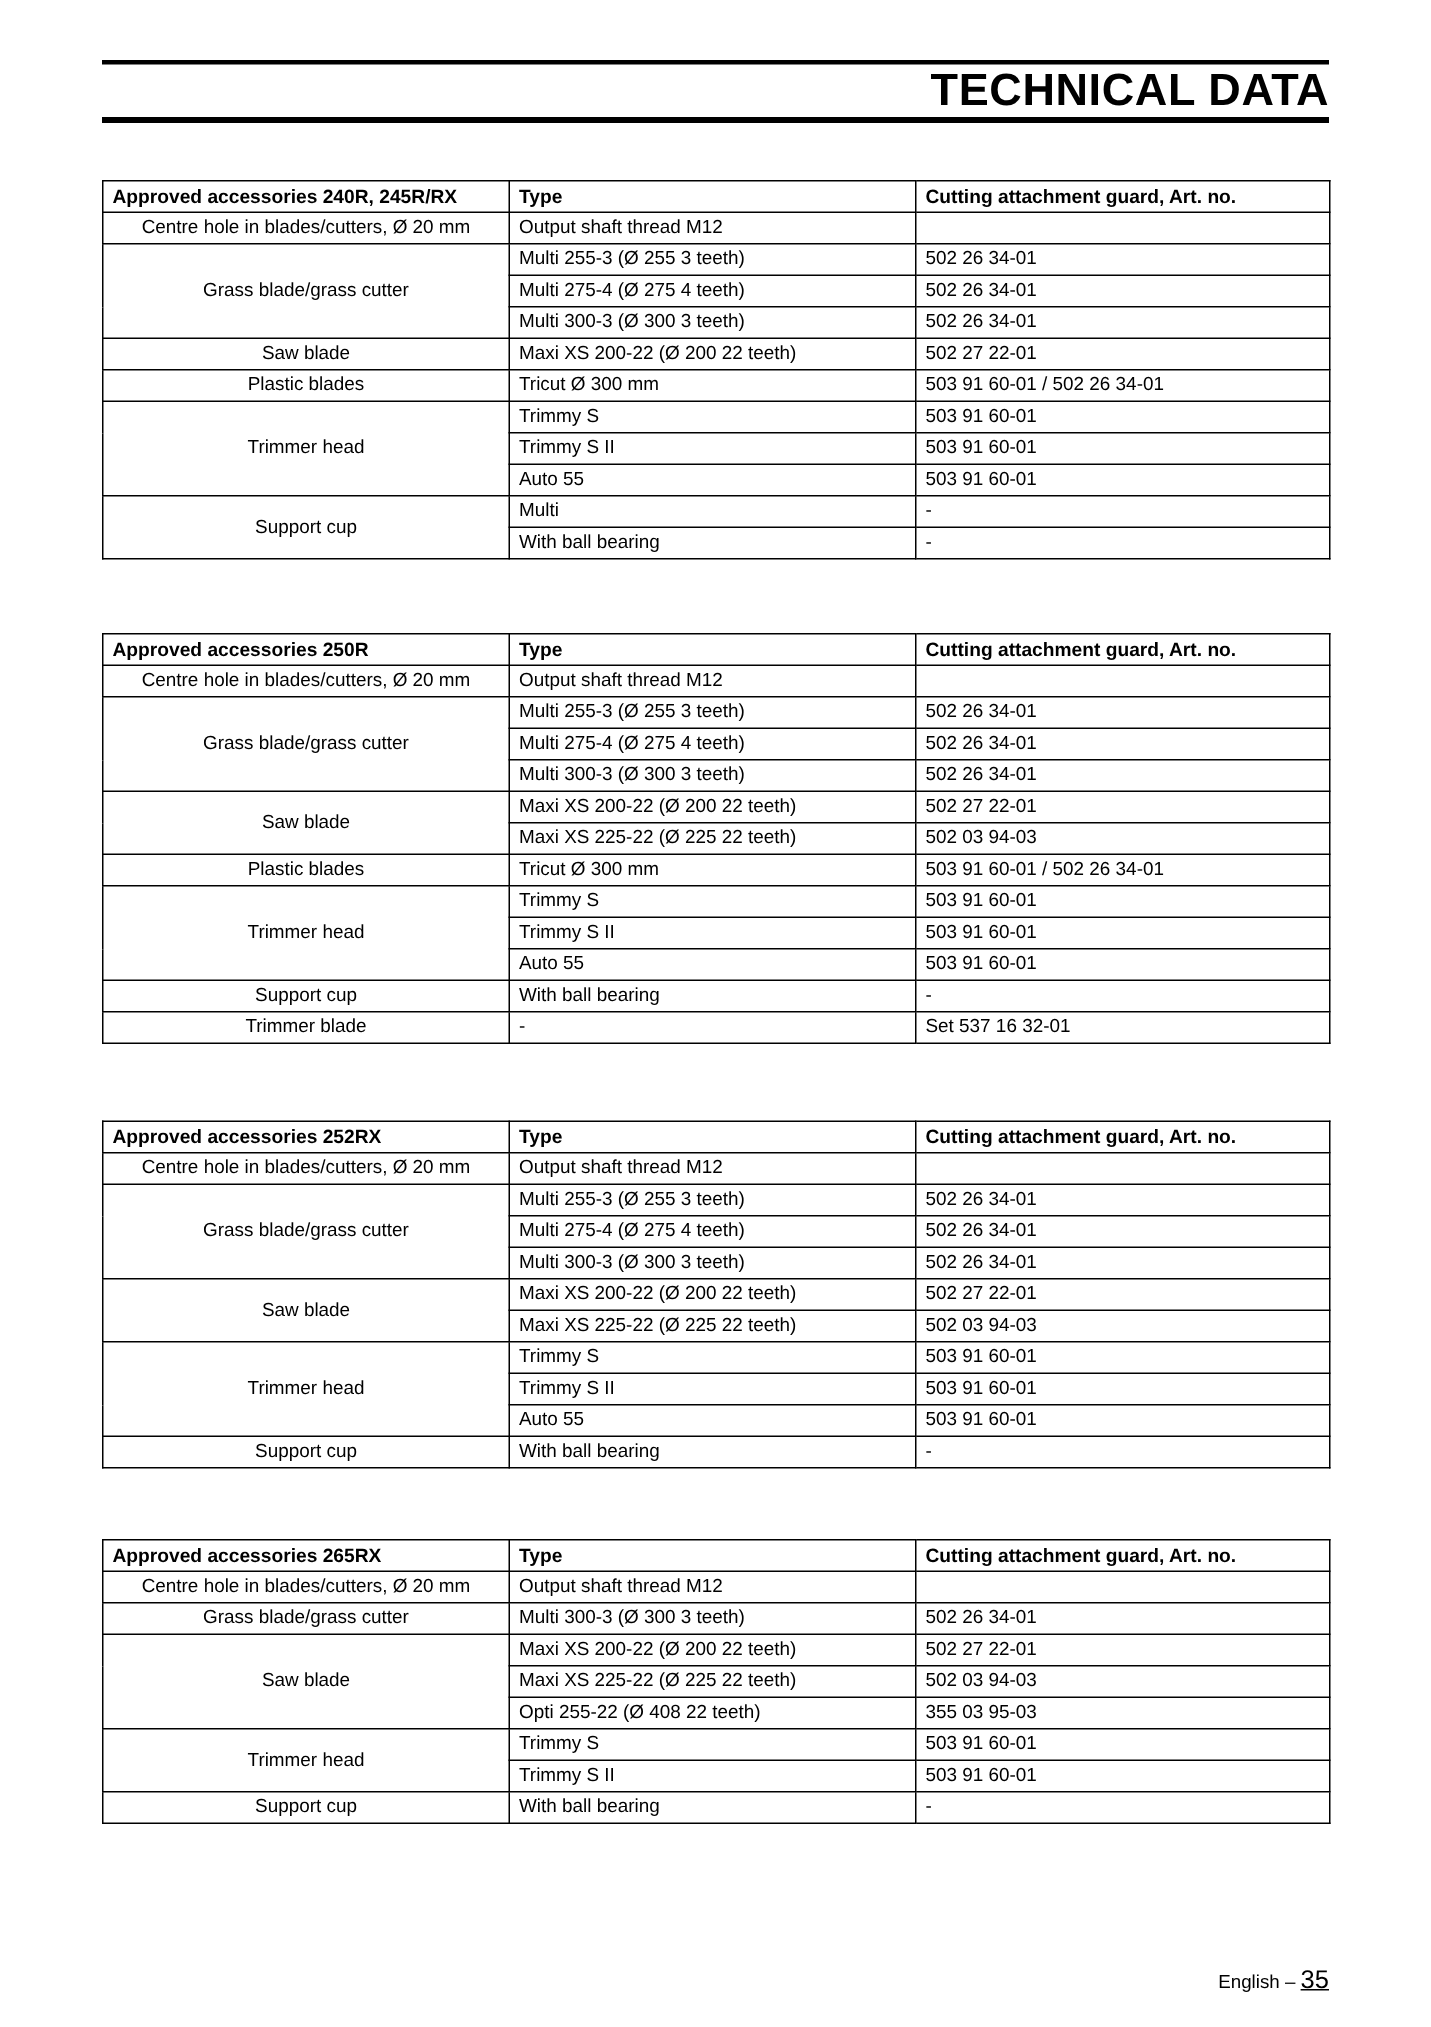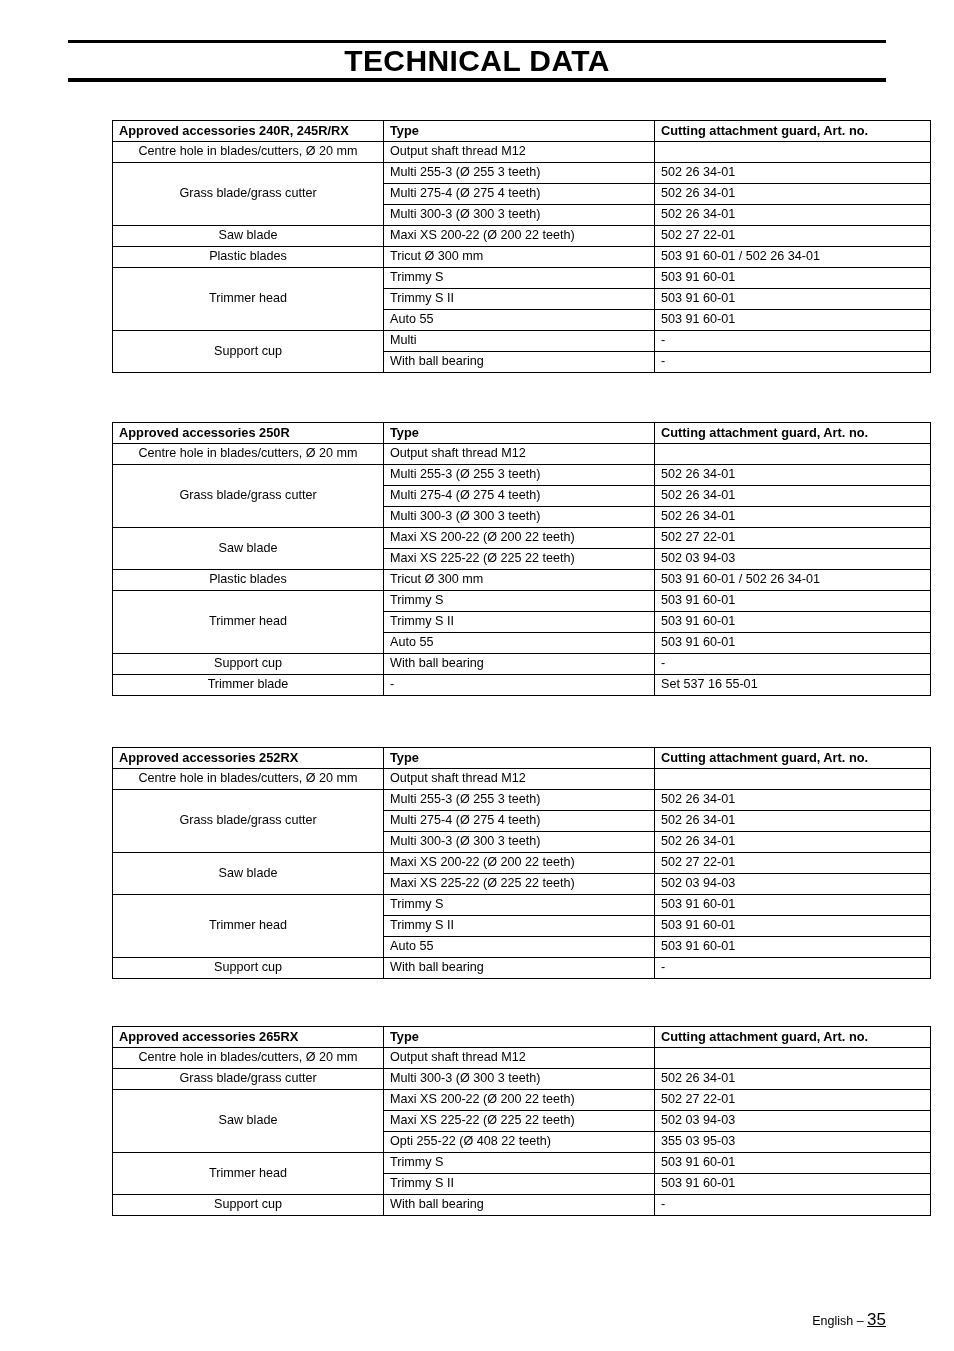--- a/index.html
+++ b/index.html
@@ -32,41 +32,40 @@
   }
   .rule-top {
     height: 0;
     border-top: 3px solid #000;
   }
   .rule-bottom {
     height: 0;
     border-top: 4px solid #000;
   }
   .doc-title {
-    text-align: center;
+    text-align: right;
     font-size: 30px;
     font-weight: bold;
     letter-spacing: 0.4px;
     line-height: 34px;
     padding: 1px 0 0 0;
     font-family: "Liberation Sans", sans-serif;
   }
 
   
   .tbl-wrap {
     position: absolute;
     left: 68px;
     width: 818px;
   }
   table.data {
     border-collapse: collapse;
     width: 818px;
     table-layout: fixed;
     border: 1.5px solid #000;
-    margin-left: 44px;
   }
   table.data col.c1 { width: 271px; }
   table.data col.c2 { width: 271px; }
   table.data col.c3 { width: 276px; }
 
   table.data td, table.data th {
     border: 1px solid #000;
     padding: 2px 6px 3px 6px;
     font-size: 12.6px;
     line-height: 15px;
@@ -242,21 +241,21 @@
               <td>503 91 60-01</td>
             </tr>
             <tr>
               <td class="label-cell">Support cup</td>
               <td>With ball bearing</td>
               <td>-</td>
             </tr>
             <tr>
               <td class="label-cell">Trimmer blade</td>
               <td>-</td>
-              <td>Set 537 16 55-01</td>
+              <td>Set 537 16 32-01</td>
             </tr>
           </tbody>
         </table>
       </div>
       <div class="tbl-wrap" style="top: 747px;">
         <table class="data">
           <colgroup>
             <col class="c1">
             <col class="c2">
             <col class="c3">

